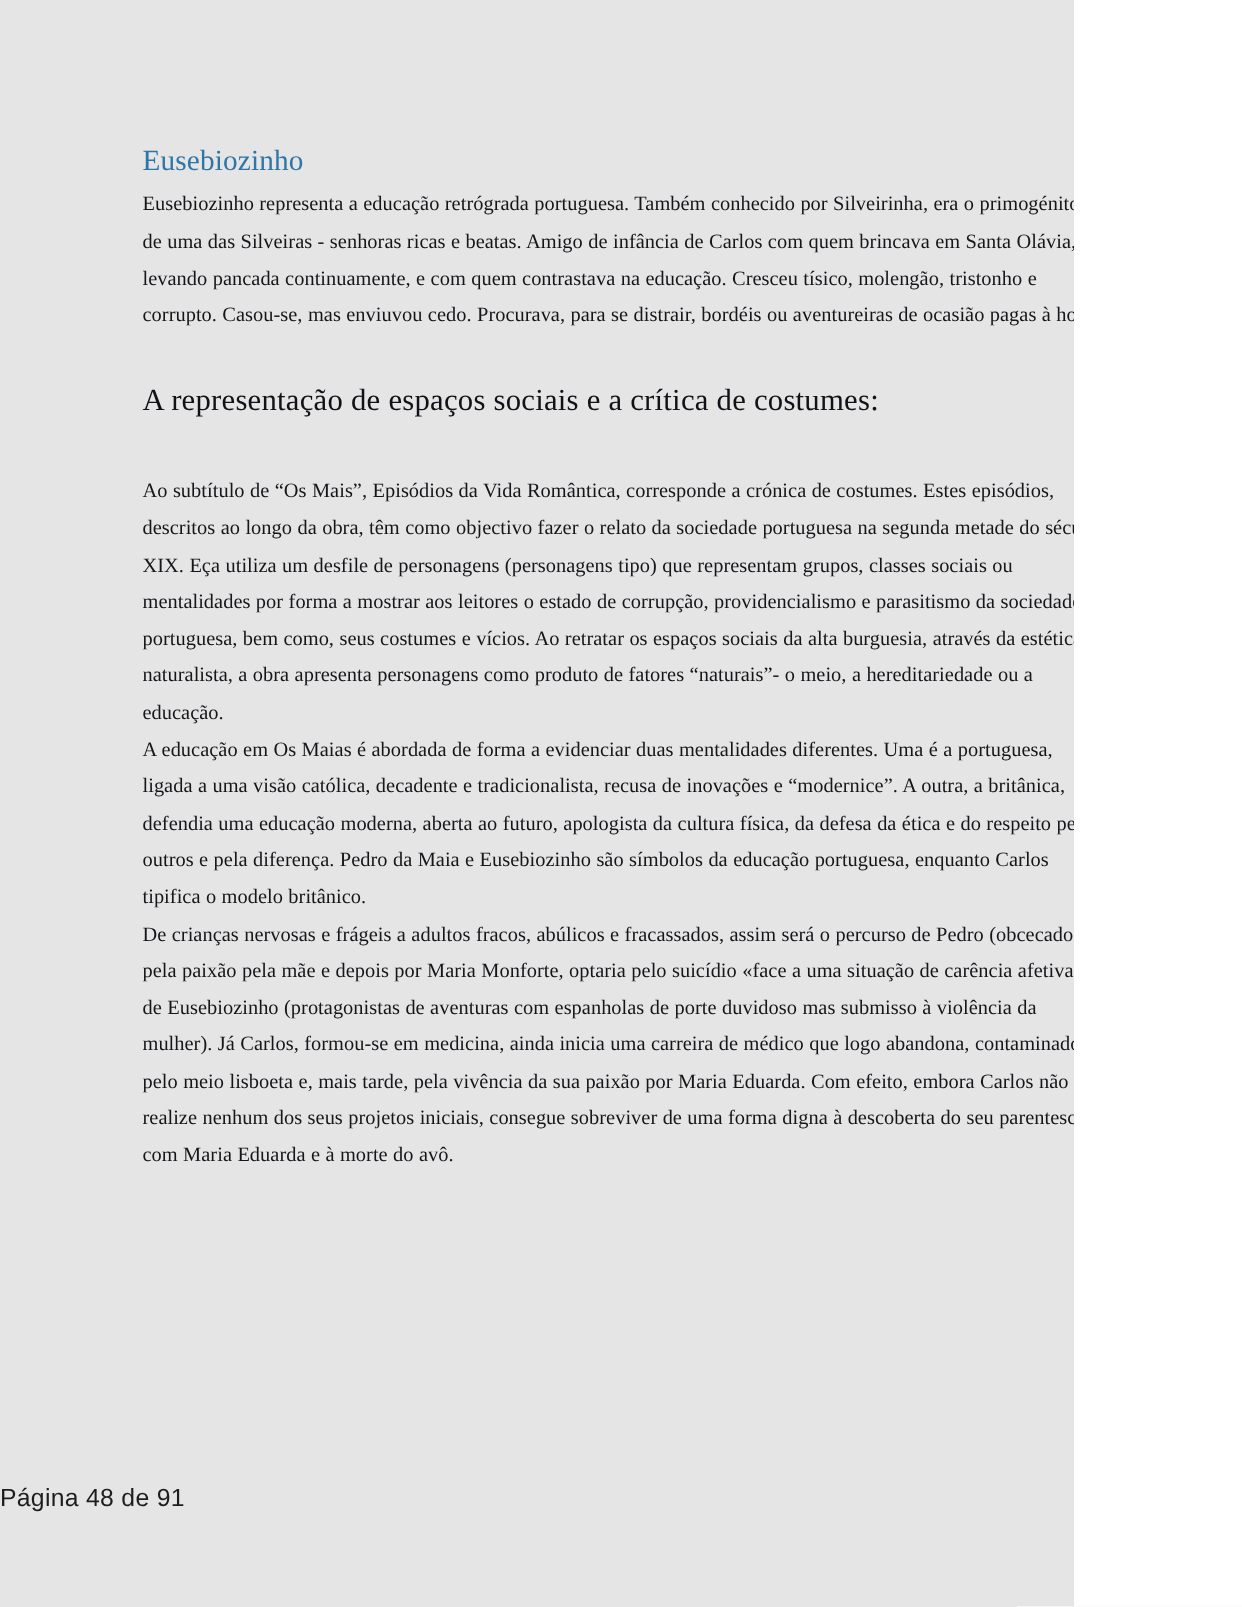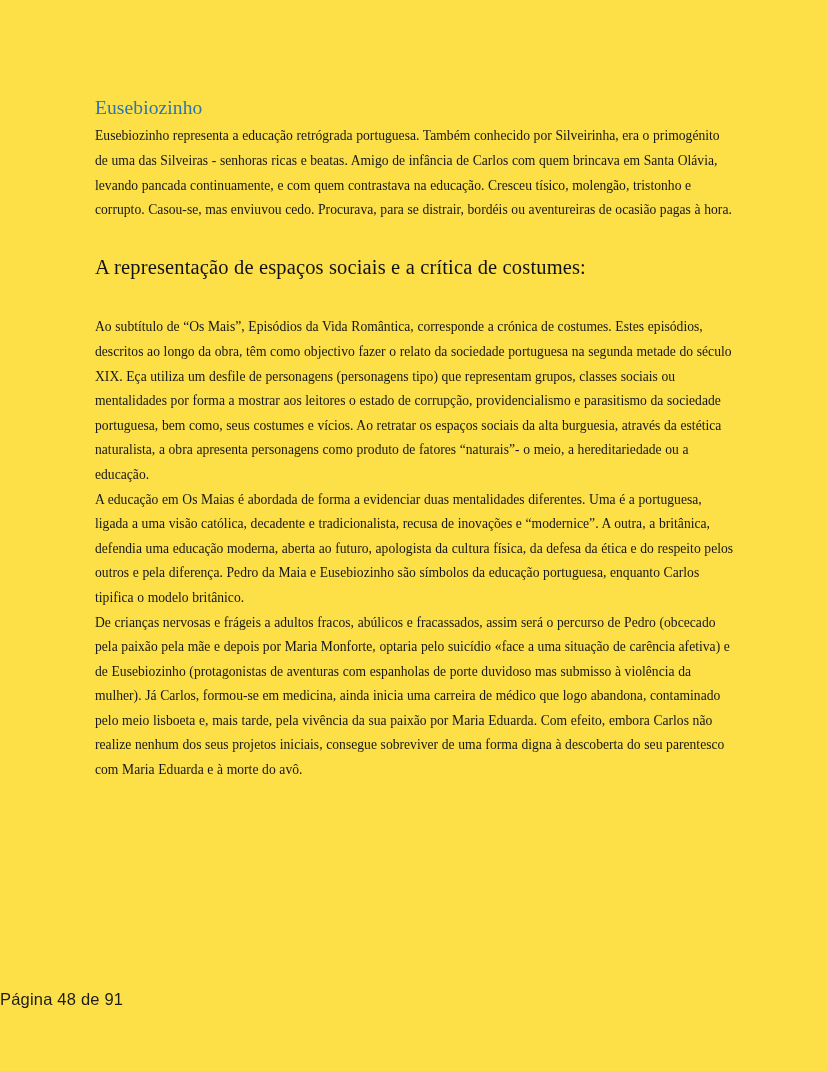--- a/index.html
+++ b/index.html
@@ -3,23 +3,23 @@
 <meta charset="utf-8">
 <style>
   html, body {
     margin: 0;
     padding: 0;
     background: #ffffff;
   }
 
   .page {
     position: relative;
-    width: 828px;
+    width: 716px;
     height: 1071px;
-    background: #fde047;
+    background: #e5e5e5;
     overflow: hidden;
     box-sizing: border-box;
   }
 
   .content {
     position: absolute;
     left: 95px;
     top: 96px;
     width: 640px;
   }

